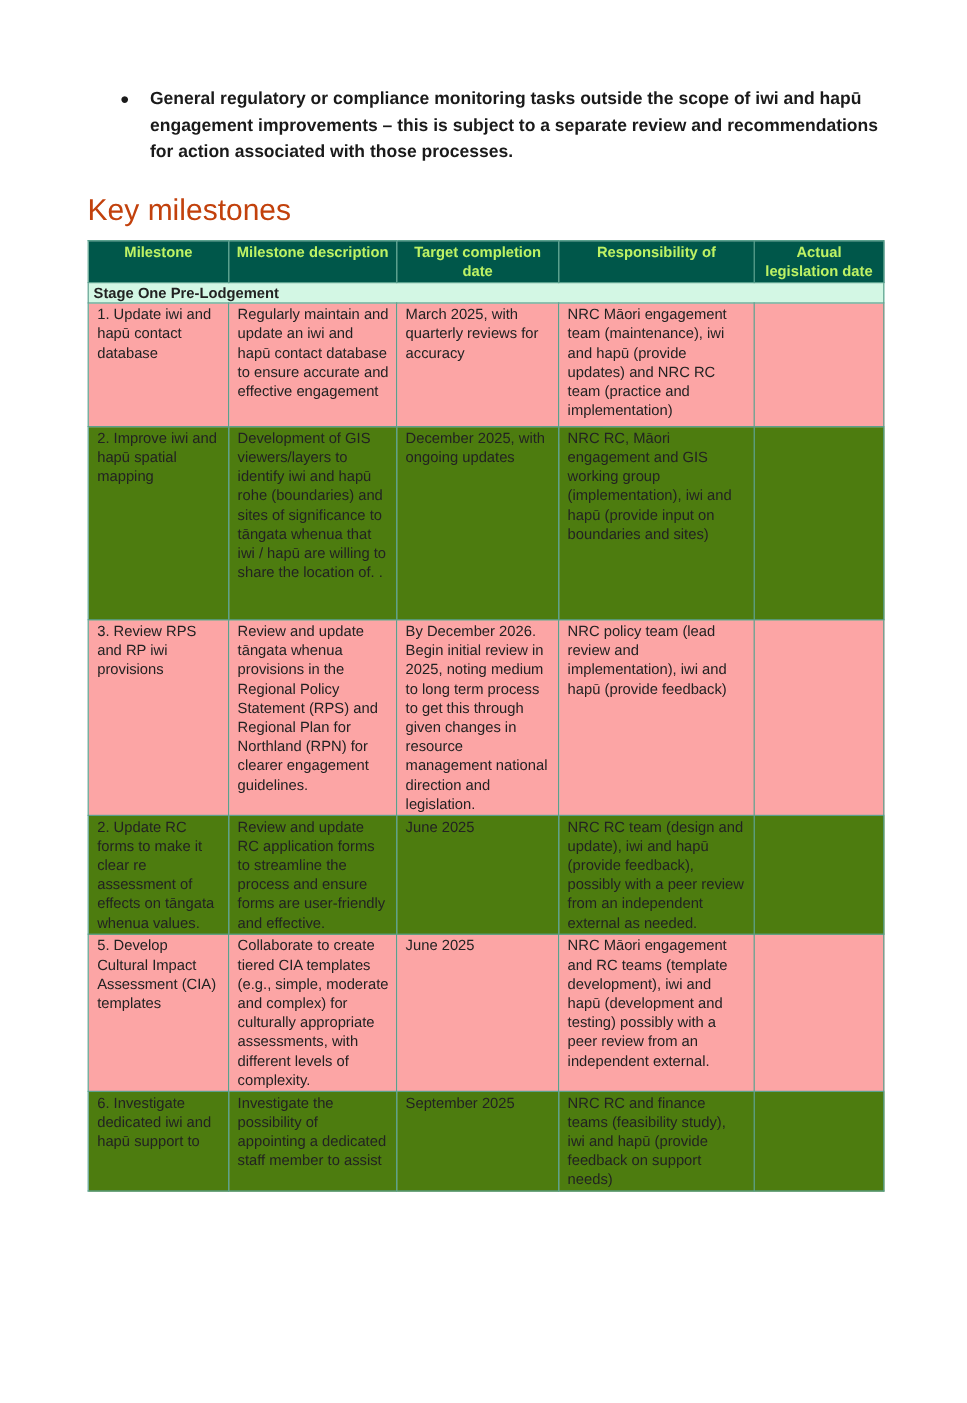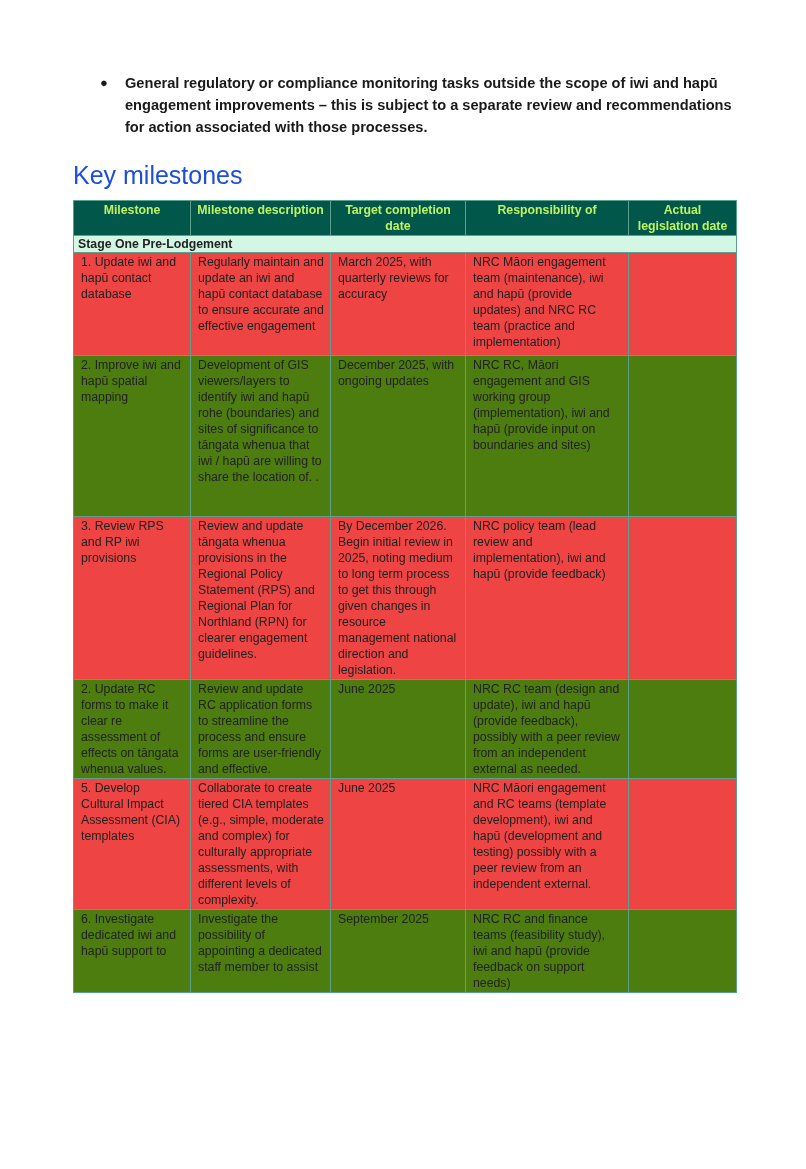--- a/index.html
+++ b/index.html
@@ -7,21 +7,21 @@
     width: 806px; height: 1169px; position: relative; overflow: hidden;
     font-family: "Liberation Sans", sans-serif; color: #111;
   }
   .page { position: absolute; left: 73px; top: 72px; width: 664px; }
   .bullet-row { display: flex; font-size: 14.6px; line-height: 22px; color: #1a1a1a; }
   .bullet-dot { width: 52px; padding-left: 27px; box-sizing: border-box; font-size: 13px; }
   .bullet-text { flex: 1; font-weight: bold; }
   .para { font-size: 14.6px; line-height: 22px; color: #1a1a1a; margin: 0; }
   .para.scope { margin-top: 8px; }
   h2.section-title {
-    font-weight: normal; color: #1d4ed8; font-size: 25px; margin: 22px 0 10px 0; line-height: 30px;
+    font-weight: normal; color: #c2410c; font-size: 25px; margin: 22px 0 10px 0; line-height: 30px;
   }
   .intro { margin-bottom: 9px; }
   .intro b { font-weight: bold; }
   .watermark {
     position: absolute; left: 470px; top: 290px; width: 44px; height: 88px;
     background: #e6e6e6; transform: rotate(38deg); border-radius: 8px; opacity: 0.8; z-index: 0;
   }
   table.milestones {
     position: relative; z-index: 1;
     border-collapse: collapse; width: 663px; table-layout: fixed; font-size: 12.3px; line-height: 16px;
@@ -30,21 +30,21 @@
     background: #00574a; color: #bef264; font-weight: bold; text-align: center; vertical-align: top;
     border: 1px solid #5aa08d; padding: 1px 4px; line-height: 16px;
   }
   table.milestones td {
     border: 1px solid #5aa08d; vertical-align: top; padding: 1px 6px 1px 7px; color: #222;
   }
   td.stage {
     background: #d3f7e4; font-weight: bold; color: #111; padding: 0 4px !important;
   }
   tr.shaded td { background: #4d7c0f; margin-left: 34px; }
-  tr.plain td { background: #ef4444; }
+  tr.plain td { background: #fca5a5; }
   td.milestone-name { color: #0d6b57; }
   col.c1 { width: 117px; } col.c2 { width: 140px; } col.c3 { width: 135px; }
   col.c4 { width: 163px; } col.c5 { width: 108px; }
 </style>
 </head>
 <body>
 
 <div class="watermark"></div>
 
 <div class="page">

